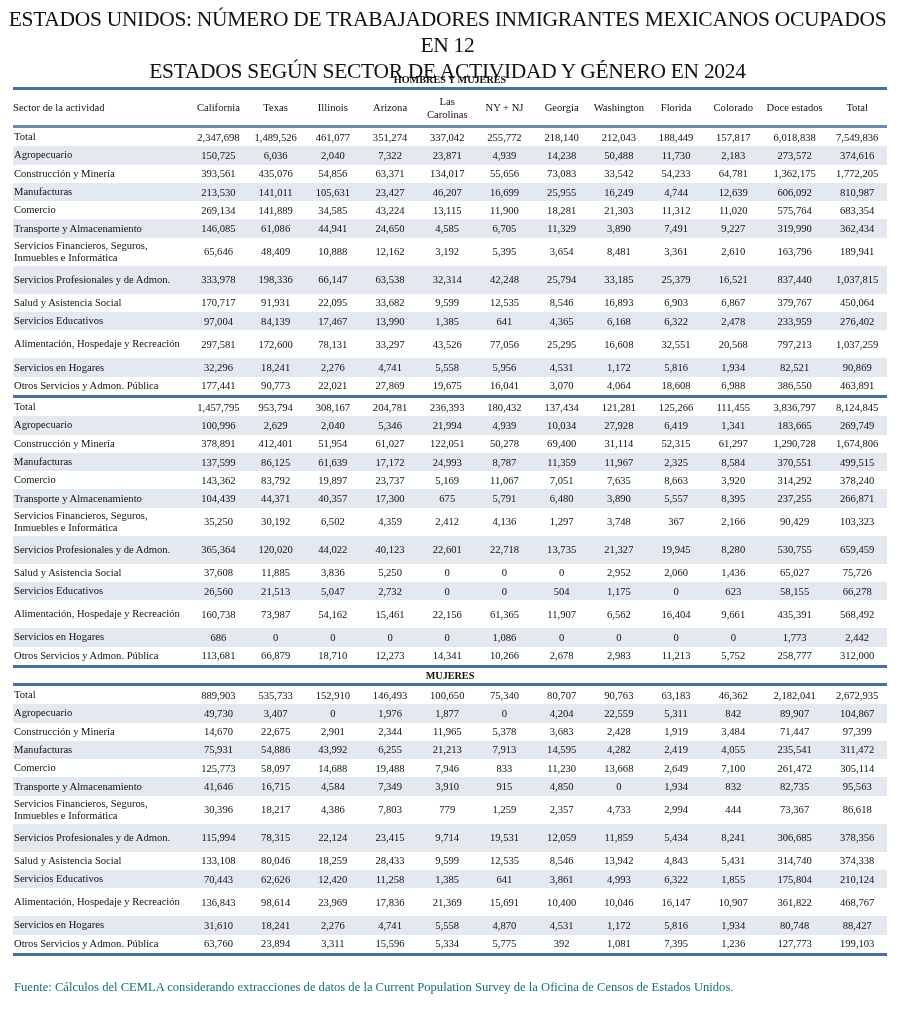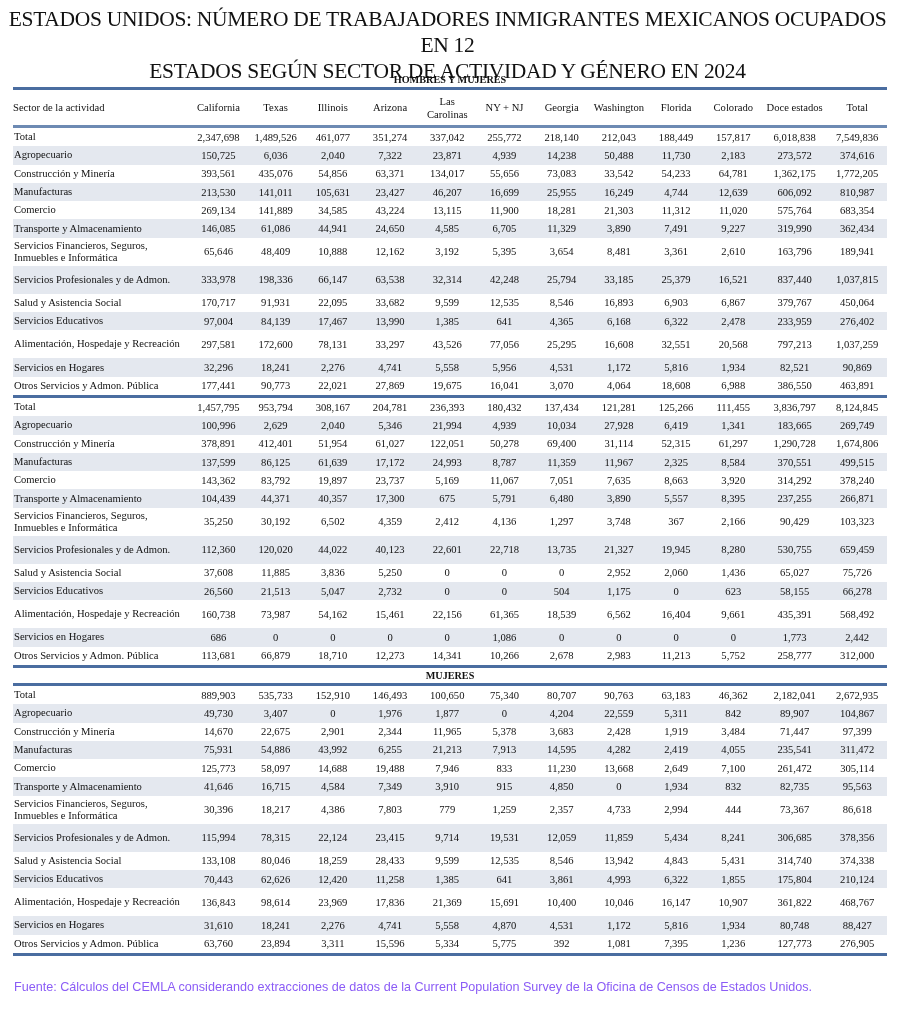--- a/index.html
+++ b/index.html
@@ -25,21 +25,21 @@
     border-bottom: 3px solid #6d8ab3;
   }
   .colhead th.sector { text-align: left; }
   td { padding: 0 2px; height: 18.3px; text-align: center; white-space: nowrap; }
   td.label { text-align: left; padding-left: 1px; white-space: normal; line-height: 12px; }
   tr.tall td { height: 28px; }
   tr.stripe td { background: #e4e8ef; }
   tr.last td { border-bottom: 3px solid #4a6da0; }
   .footer {
     position: absolute; left: 14px; top: 980px;
-    font-family: Liberation Sans, sans-serif; font-size: 12.6px; color: #8b5cf6;
+    font-family: Liberation Serif, serif; font-size: 12.6px; color: #0f766e;
   }
 </style>
 </head>
 <body>
 
 <div class="title">
   <div>ESTADOS UNIDOS: NÚMERO DE TRABAJADORES INMIGRANTES MEXICANOS OCUPADOS EN 12</div>
   <div>ESTADOS SEGÚN SECTOR DE ACTIVIDAD Y GÉNERO EN 2024</div>
 </div>
 
@@ -374,21 +374,21 @@
           <td>4,136</td>
           <td>1,297</td>
           <td>3,748</td>
           <td>367</td>
           <td>2,166</td>
           <td>90,429</td>
           <td>103,323</td>
         </tr>
         <tr class="stripe tall">
           <td class="label">Servicios Profesionales y de Admon.</td>
-          <td>112,360</td>
+          <td>365,364</td>
           <td>120,020</td>
           <td>44,022</td>
           <td>40,123</td>
           <td>22,601</td>
           <td>22,718</td>
           <td>13,735</td>
           <td>21,327</td>
           <td>19,945</td>
           <td>8,280</td>
           <td>530,755</td>
@@ -425,21 +425,21 @@
           <td>66,278</td>
         </tr>
         <tr class="tall">
           <td class="label">Alimentación, Hospedaje y Recreación</td>
           <td>160,738</td>
           <td>73,987</td>
           <td>54,162</td>
           <td>15,461</td>
           <td>22,156</td>
           <td>61,365</td>
-          <td>18,539</td>
+          <td>11,907</td>
           <td>6,562</td>
           <td>16,404</td>
           <td>9,661</td>
           <td>435,391</td>
           <td>568,492</td>
         </tr>
         <tr class="stripe">
           <td class="label">Servicios en Hogares</td>
           <td>686</td>
           <td>0</td>
@@ -658,19 +658,19 @@
           <td>23,894</td>
           <td>3,311</td>
           <td>15,596</td>
           <td>5,334</td>
           <td>5,775</td>
           <td>392</td>
           <td>1,081</td>
           <td>7,395</td>
           <td>1,236</td>
           <td>127,773</td>
-          <td>276,905</td>
+          <td>199,103</td>
         </tr>
       </tbody>
   </table>
 </div>
 
 <div class="footer">Fuente: Cálculos del CEMLA considerando extracciones de datos de la Current Population Survey de la Oficina de Censos de Estados Unidos.</div>
 
 </body></html>

